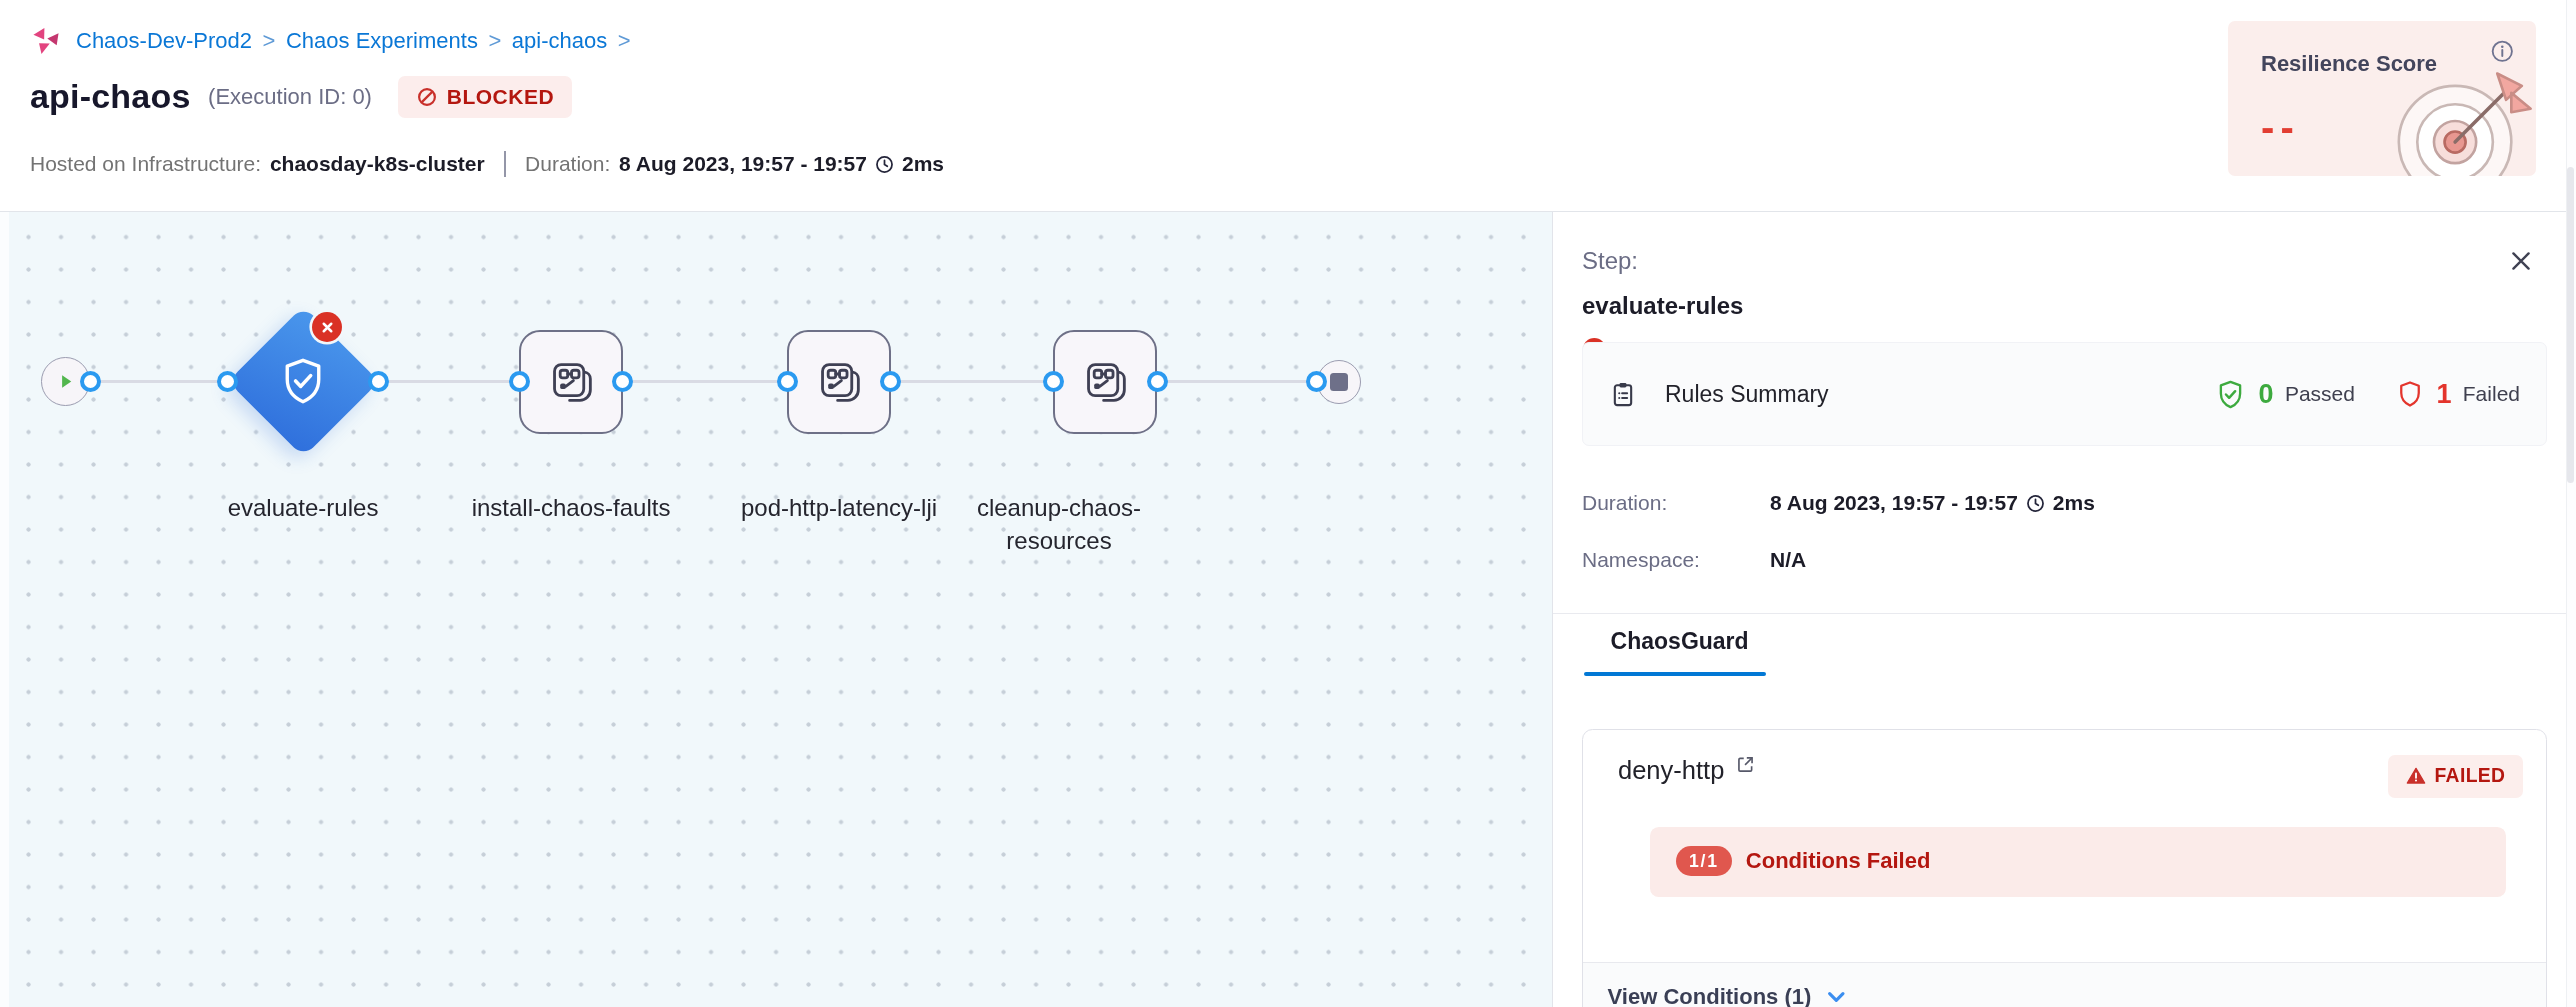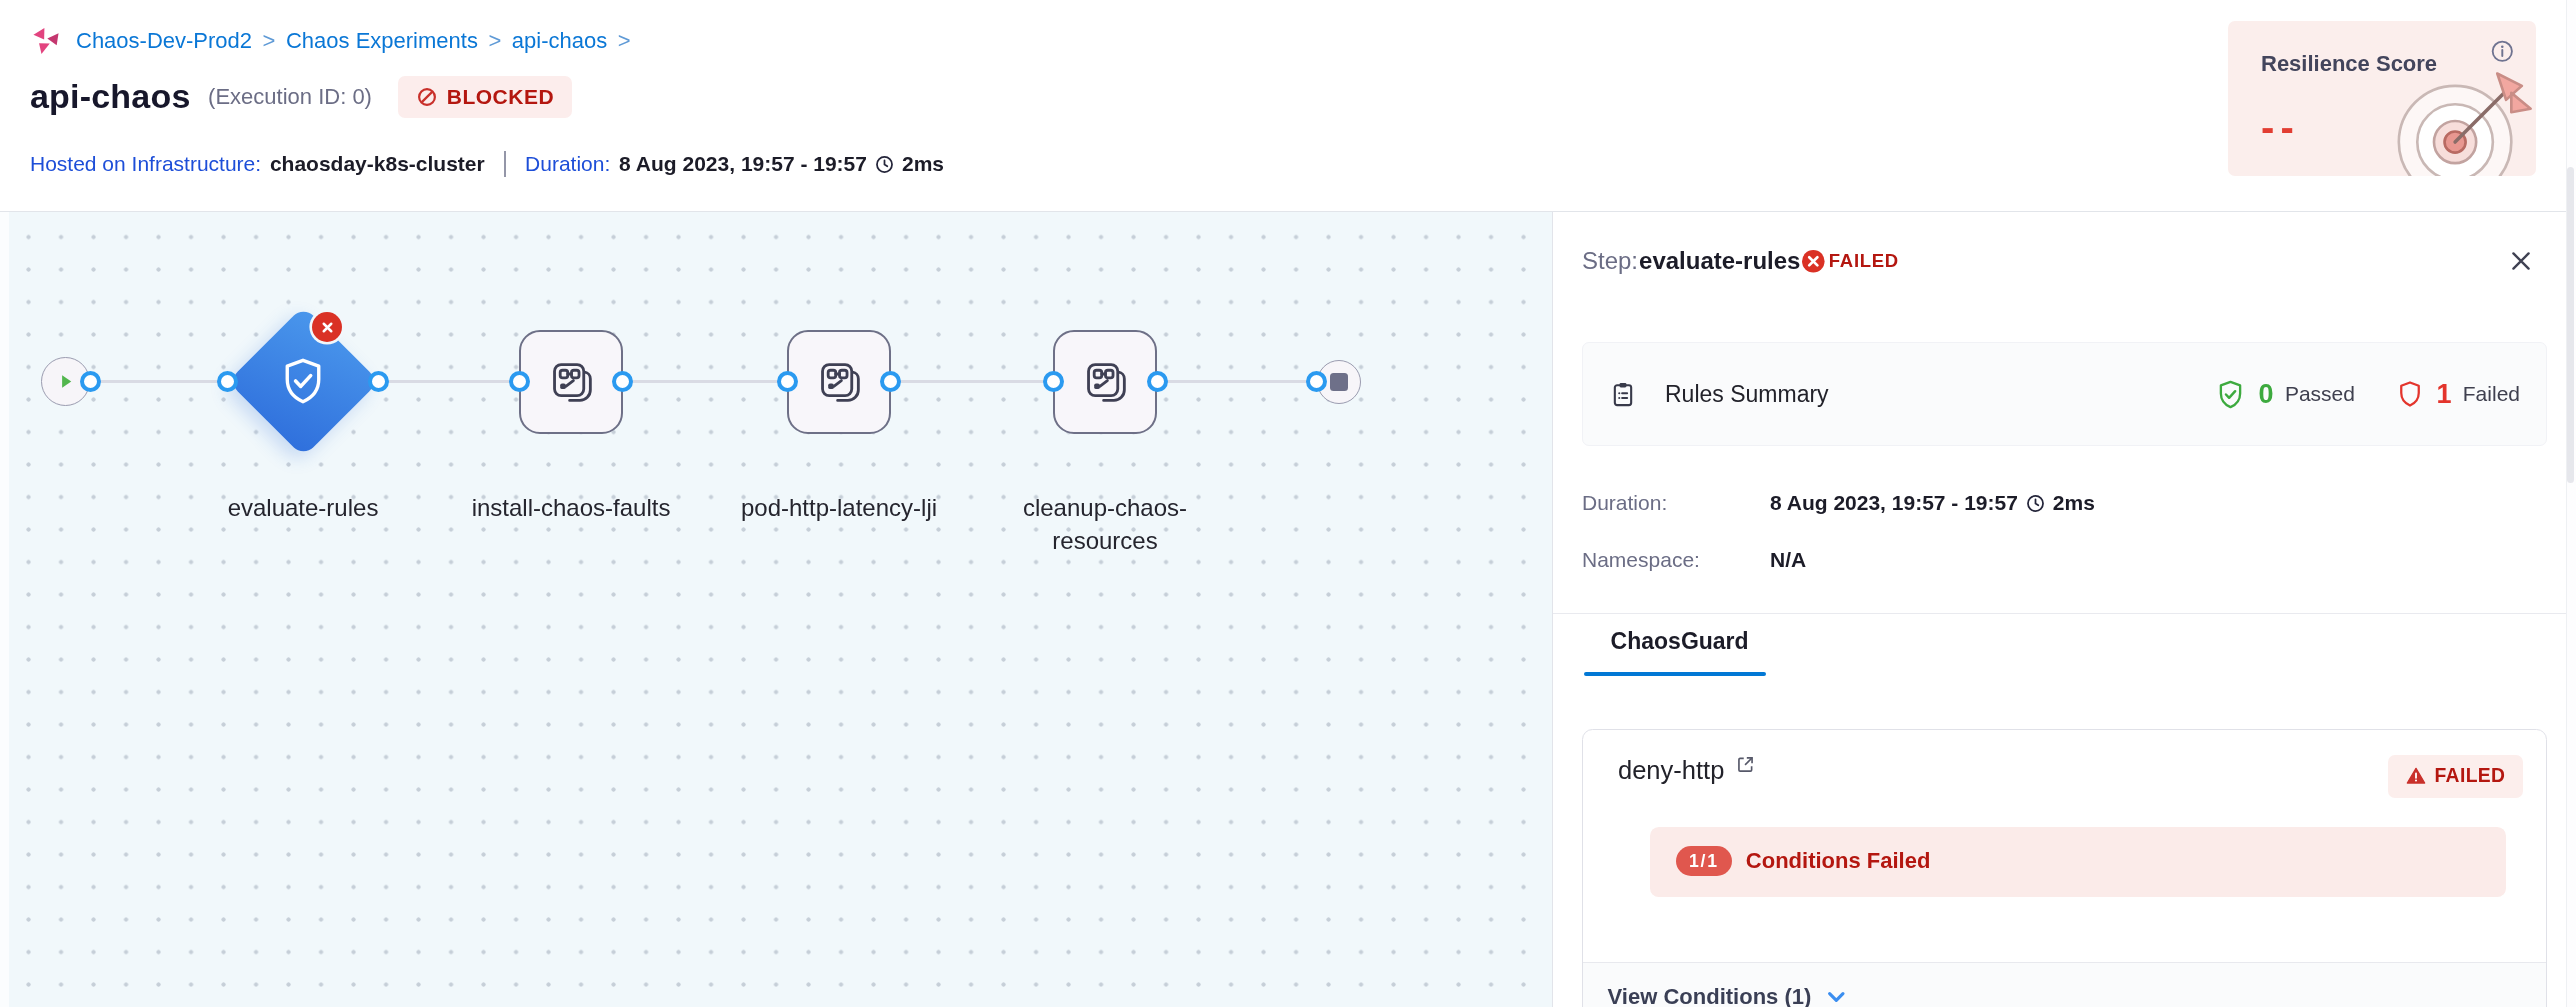--- a/index.html
+++ b/index.html
@@ -13,21 +13,21 @@
   .breadcrumb { position:absolute; left:30px; top:24.6px; display:flex; align-items:center; gap:10.5px; font-size:22px; }
   .crumb { color:#0a77d6; cursor:pointer; }
   .crumb-sep { color:#5f9ad6; }
   .logo { width:32px; height:32px; margin-right:3.5px; }
   .title-row { position:absolute; left:30px; top:76px; display:flex; align-items:center; gap:17.6px; }
   .page-title { font-size:34px; font-weight:700; color:#17172b; letter-spacing:0.2px; }
   .exec-id { font-size:22px; color:#6b6d85; }
   .blocked-badge { display:inline-flex; align-items:center; gap:8.8px; background:#fcedec; color:#b41710;
     font-size:21px; font-weight:700; letter-spacing:0.5px; padding:8.8px 17.6px; border-radius:7px; margin-left:8.8px; }
   .meta-row { position:absolute; left:30px; top:151px; display:flex; align-items:center; font-size:21px; }
-  .meta-label { color:#1d4ed8; margin-right:8.8px; }
+  .meta-label { color:#737373; margin-right:8.8px; }
   .meta-value { color:#1c1c28; font-weight:700; display:flex; align-items:center; gap:7px; }
   .meta-pipe { width:1.8px; height:26px; background:#9496a8; margin:0 19.3px; }
   .resilience-card { position:absolute; left:2228px; top:21px; width:308px; height:155px; background:#fbeeec;
     border-radius:7px; overflow:hidden; }
   .res-title { position:absolute; left:33px; top:30px; font-size:22px; font-weight:700; color:#43455c; }
   .res-value { position:absolute; left:33px; top:84px; font-size:40px; font-weight:900; letter-spacing:6.2px; color:#e23d32; }
   .res-info { position:absolute; right:21px; top:17.6px; width:24.6px; height:24.6px; cursor:pointer; }
   .res-art { position:absolute; right:-14px; bottom:-19.3px; }
   .content-divider { position:absolute; left:0; top:211px; width:2576px; height:0.9px; background:#e2e5ea; }
 
@@ -51,21 +51,21 @@
   .fail-dot { position:absolute; left:312px; top:100px; width:30px; height:30px; border-radius:50%;
     background:#da3125; box-shadow:0 0 0 2.6px #f2f7fb; display:flex; align-items:center; justify-content:center; }
   .step-node { position:absolute; top:118px; width:104px; height:104px; border:2.6px solid #6e7087; border-radius:21px;
     background:#f8f6fa; display:flex; align-items:center; justify-content:center; cursor:pointer; }
   .node-label { position:absolute; top:279px; width:204px; text-align:center; font-size:24px; line-height:1.38;
     color:#25252e; }
 
   
   .panel { position:absolute; left:1552px; top:212px; width:1024px; height:796px; background:#fff;
     border-left:0.9px solid #e2e4ea; }
-  .panel-header { position:absolute; left:29px; top:35px; display:flex; align-items:center; gap:1px; }
+  .panel-header { position:absolute; left:29px; top:35px; display:flex; align-items:flex-start; gap:17px;flex-direction:column; }
   .step-label { font-size:24px; color:#6b6d85; }
   .step-name { font-size:24px; font-weight:700; color:#1c1c28; }
   .failed-text { font-size:18.5px; font-weight:700; letter-spacing:0.7px; color:#b41710; margin-left:1.8px; }
   .close-btn { position:absolute; right:39px; top:33px; width:32px; height:32px; cursor:pointer;
     display:flex; align-items:center; justify-content:center; }
   .rules-card { position:absolute; left:29px; top:130px; width:965px; height:104px; background:#fafbfc;
     border:0.9px solid #f1f2f6; border-radius:7px; display:flex; align-items:center;
     justify-content:space-between; padding:0 26px; }
   .rules-left { display:flex; align-items:center; gap:28px; }
   .rules-title { font-size:23px; color:#22222a; }
@@ -249,21 +249,21 @@
     <div class="port" style="left:612px;"></div>
     <div class="port" style="left:777px;"></div>
     <div class="port" style="left:880px;"></div>
     <div class="port" style="left:1043px;"></div>
     <div class="port" style="left:1147px;"></div>
     <div class="port" style="left:1306px;"></div>
 
     <div class="node-label" style="left:201px;">evaluate-rules</div>
     <div class="node-label" style="left:469px;">install-chaos-faults</div>
     <div class="node-label" style="left:737px;">pod-http-latency-lji</div>
-    <div class="node-label" style="left:1003px;">cleanup-chaos-resources</div>
+    <div class="node-label" style="left:957px;">cleanup-chaos-resources</div>
   </div>
 
   <div class="panel">
     <div class="panel-header">
       <span class="step-label">Step:</span>
       <span class="step-name">evaluate-rules</span>
       <svg width="24.6" height="24.6" viewBox="0 0 24 24">
         <circle cx="12" cy="12" r="11" fill="#da3125"></circle>
         <path d="M8 8 L16 16 M16 8 L8 16" stroke="#ffffff" stroke-width="2.6" stroke-linecap="round"></path>
       </svg>

